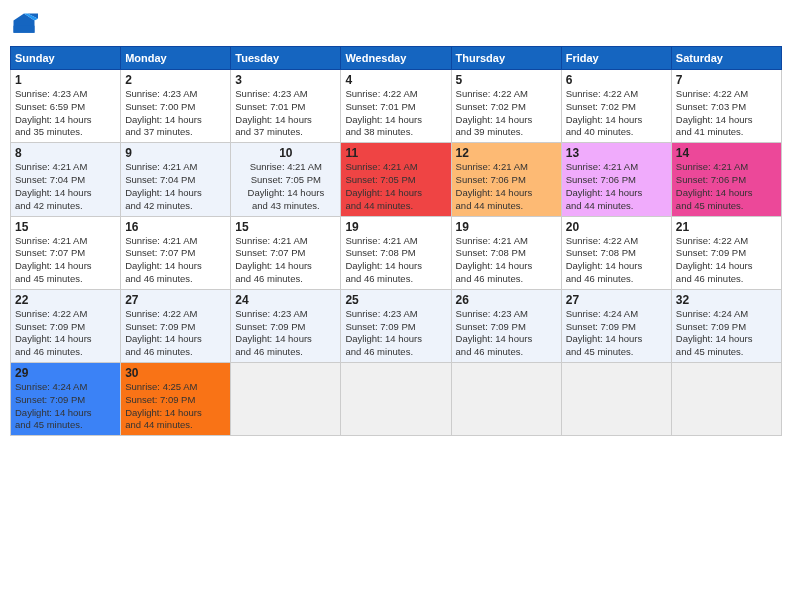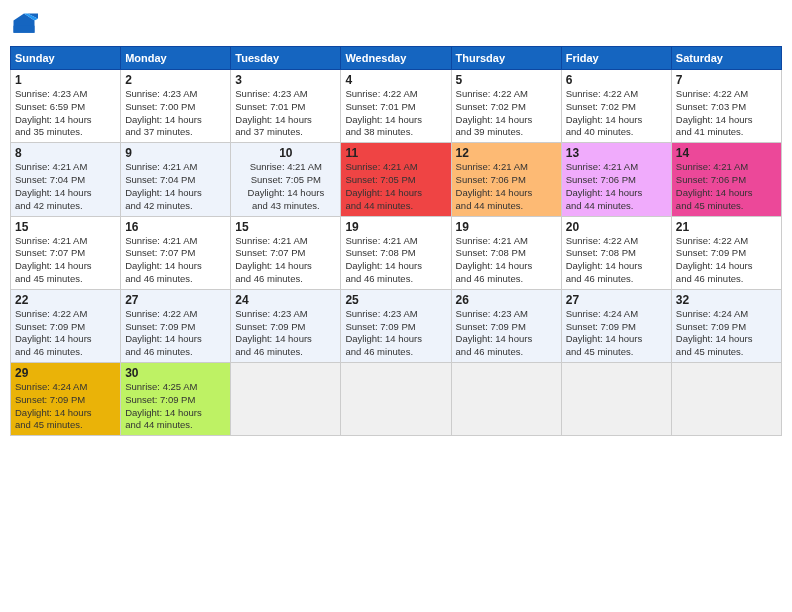--- a/index.html
+++ b/index.html
@@ -250,25 +250,25 @@
           <td style="background: rgb(238, 243, 251);">
             <span class="day-num">27</span>
             <div class="day-info">Sunrise: 4:24 AM<br>Sunset: 7:09 PM<br>Daylight: 14 hours<br>and 45 minutes.</div>
           </td>
           <td style="background: rgb(238, 243, 251);">
             <span class="day-num">32</span>
             <div class="day-info">Sunrise: 4:24 AM<br>Sunset: 7:09 PM<br>Daylight: 14 hours<br>and 45 minutes.</div>
           </td>
         </tr>
         <tr>
-          <td style="background: #eab308;">
+          <td style="background: #3b82f6;">
             <span class="day-num">29</span>
             <div class="day-info">Sunrise: 4:24 AM<br>Sunset: 7:09 PM<br>Daylight: 14 hours<br>and 45 minutes.</div>
           </td>
-          <td style="background: #bef264;">
+          <td style="background: #f97316;">
             <span class="day-num">30</span>
             <div class="day-info">Sunrise: 4:25 AM<br>Sunset: 7:09 PM<br>Daylight: 14 hours<br>and 44 minutes.</div>
           </td>
           <td class="empty-cell" style="background: rgb(240, 240, 240);"></td>
           <td class="empty-cell" style="background: rgb(240, 240, 240);"></td>
           <td class="empty-cell" style="background: rgb(240, 240, 240);"></td>
           <td class="empty-cell" style="background: rgb(240, 240, 240);"></td>
           <td class="empty-cell" style="background: rgb(240, 240, 240);"></td>
         </tr>
       </tbody>

